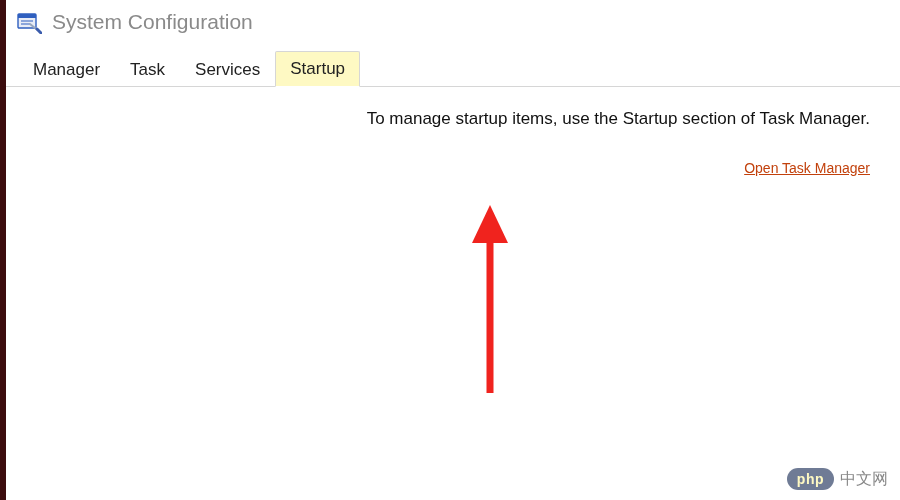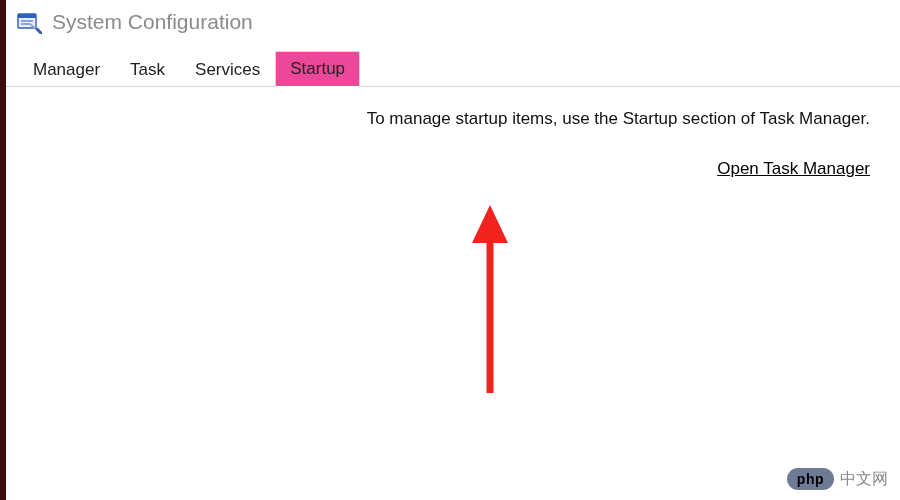--- a/index.html
+++ b/index.html
@@ -50,55 +50,55 @@
       font-size: 17px;
       color: #222;
       cursor: pointer;
       position: relative;
       top: 1px;
       background: transparent;
     }
     .tab.active {
       border: 1px solid #d6d6d6;
       border-bottom: 1px solid #fff;
-      background: #ec4899;
+      background: #fef9c3;
       border-radius: 2px 2px 0 0;
     }
     .content {
       padding: 22px 30px 0 30px;
       text-align: right;
     }
     .info-text {
       font-size: 17px;
       color: #111;
       margin: 0 auto 30px auto;
     }
     .link {
-      color: #000000;
+      color: #c2410c;
       text-decoration: underline;
       cursor: pointer;
-      font-size: 17px;
+      font-size: 14px;
     }
     .arrow-annotation {
       position: absolute;
       left: 454px;
       top: 205px;
       pointer-events: none;
     }
     .watermark {
       position: absolute;
       right: 12px;
       bottom: 10px;
       display: flex;
       align-items: center;
       gap: 6px;
     }
     .php-pill {
       background: #6f7b95;
-      color: #000000;
+      color: #fef9c3;
       font-weight: bold;
       font-size: 14px;
       letter-spacing: 0.5px;
       padding: 3px 10px;
       border-radius: 12px;
     }
     .wm-text {
       color: #888;
       font-size: 16px;
     }

